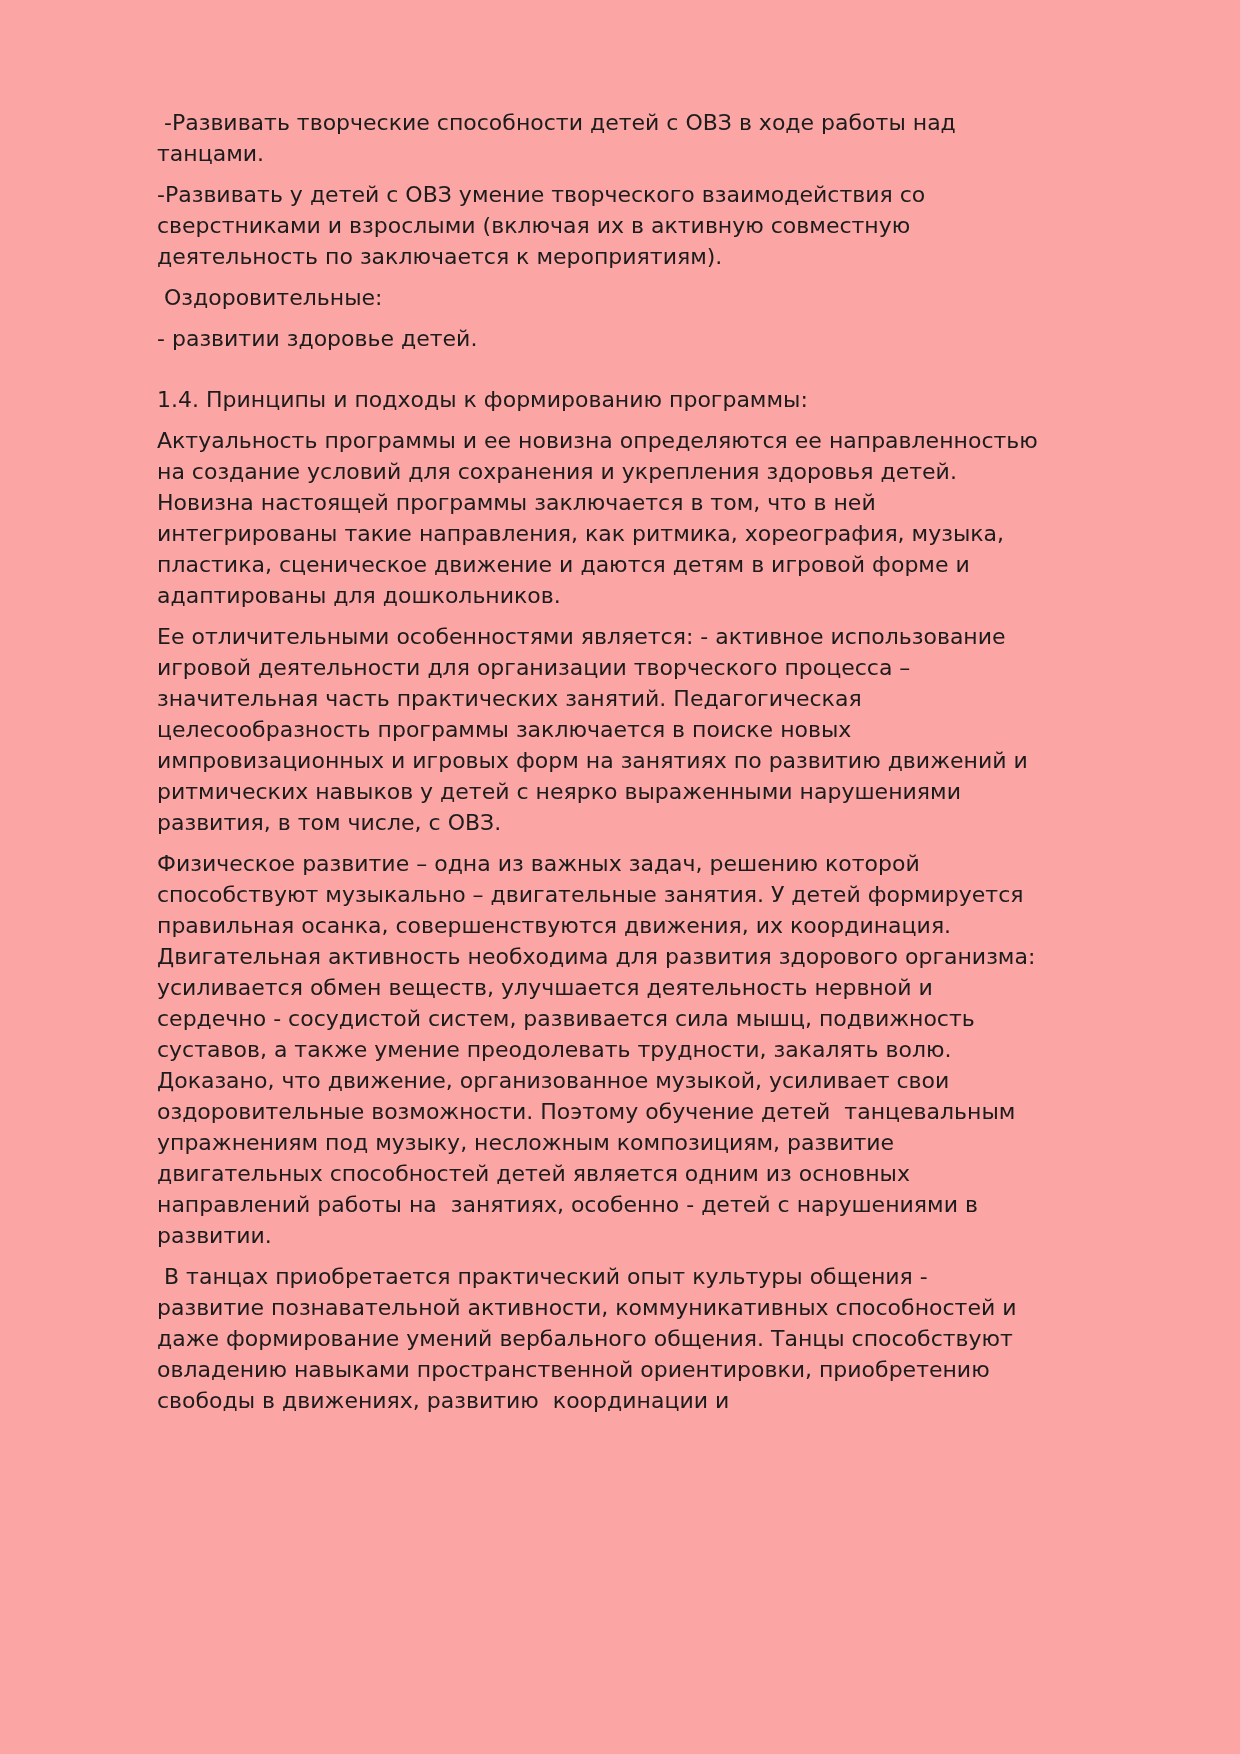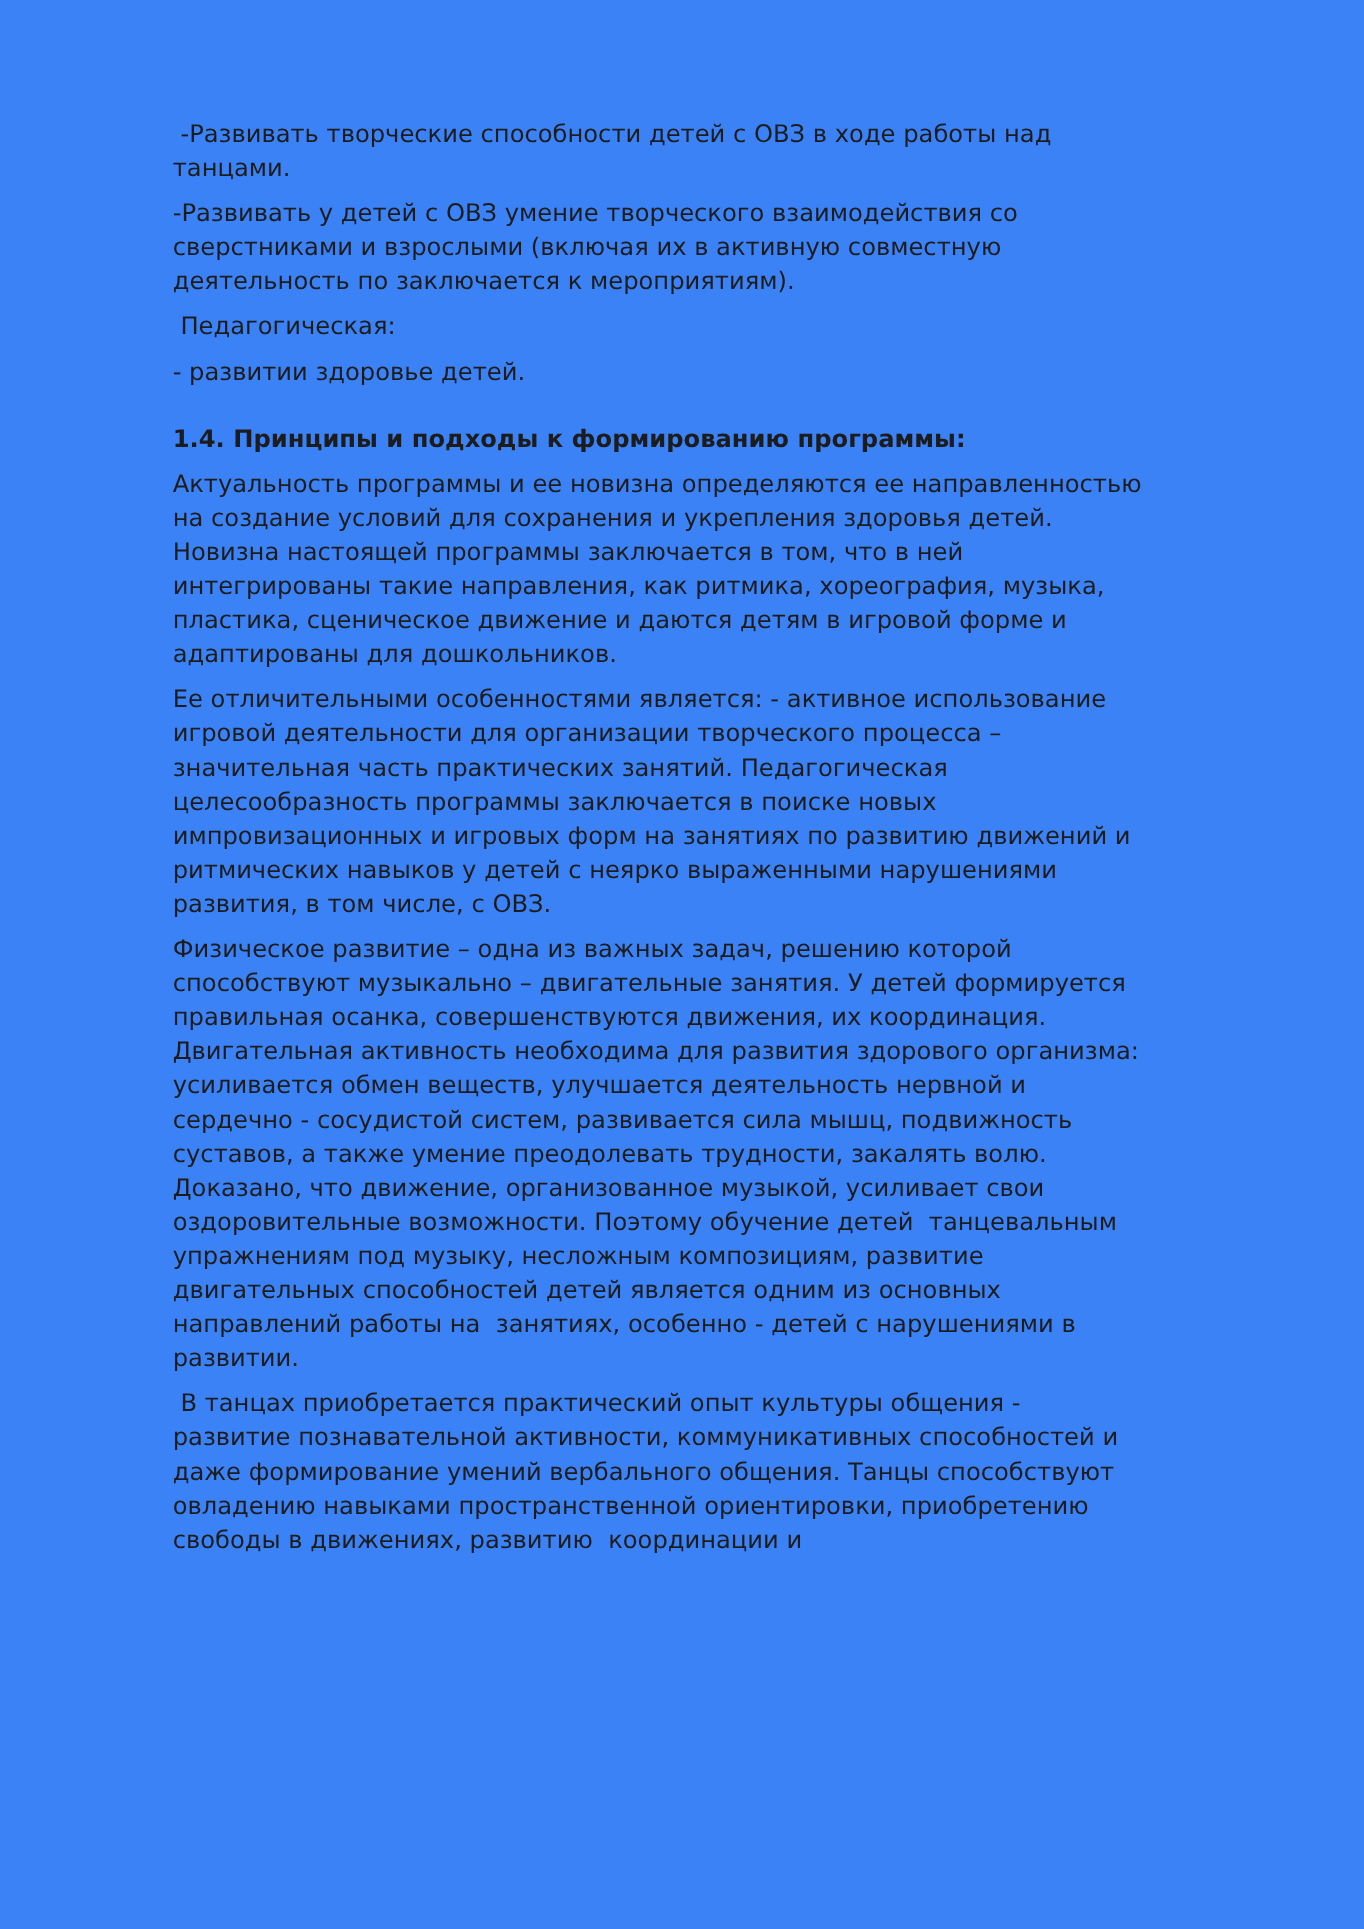--- a/index.html
+++ b/index.html
@@ -5,45 +5,44 @@
   html, body {
     margin: 0;
     padding: 0;
     background: #ffffff;
   }
   .page {
     position: relative;
     width: 1240px;
     height: 1754px;
     margin: 0 auto;
-    background: #3b82f6;
+    background: #fca5a5;
     box-sizing: border-box;
     padding: 107px 200px 40px 157px;
     overflow: hidden;
     font-family: "DejaVu Sans", "Liberation Sans", sans-serif;
     font-size: 22px;
     line-height: 31px;
     color: #1c1c1c;
   }
   .para {
     margin: 0 0 10px 0;
     white-space: pre-wrap;
     word-wrap: break-word;
   }
   .para.heading {
     margin-top: 30px;
-    font-weight: bold;
   }
 </style>
 </head>
 <body>
 
 <div class="page">
   <p class="para"> -Развивать творческие способности детей с ОВЗ в ходе работы над танцами.</p>
   <p class="para">-Развивать у детей с ОВЗ умение творческого взаимодействия со сверстниками и взрослыми (включая их в активную совместную деятельность по заключается к мероприятиям).</p>
-  <p class="para"> Педагогическая:</p>
+  <p class="para"> Оздоровительные:</p>
   <p class="para">- развитии здоровье детей.</p>
   <p class="para heading">1.4. Принципы и подходы к формированию программы:</p>
   <p class="para">Актуальность программы и ее новизна определяются ее направленностью на создание условий для сохранения и укрепления здоровья детей. Новизна настоящей программы заключается в том, что в ней интегрированы такие направления, как ритмика, хореография, музыка, пластика, сценическое движение и даются детям в игровой форме и адаптированы для дошкольников.</p>
   <p class="para">Ее отличительными особенностями является: - активное использование игровой деятельности для организации творческого процесса – значительная часть практических занятий. Педагогическая целесообразность программы заключается в поиске новых импровизационных и игровых форм на занятиях по развитию движений и ритмических навыков у детей с неярко выраженными нарушениями развития, в том числе, с ОВЗ.</p>
   <p class="para">Физическое развитие – одна из важных задач, решению которой способствуют музыкально – двигательные занятия. У детей формируется правильная осанка, совершенствуются движения, их координация. Двигательная активность необходима для развития здорового организма: усиливается обмен веществ, улучшается деятельность нервной и сердечно - сосудистой систем, развивается сила мышц, подвижность суставов, а также умение преодолевать трудности, закалять волю. Доказано, что движение, организованное музыкой, усиливает свои оздоровительные возможности. Поэтому обучение детей  танцевальным упражнениям под музыку, несложным композициям, развитие двигательных способностей детей является одним из основных направлений работы на  занятиях, особенно - детей с нарушениями в развитии.</p>
   <p class="para"> В танцах приобретается практический опыт культуры общения - развитие познавательной активности, коммуникативных способностей и даже формирование умений вербального общения. Танцы способствуют овладению навыками пространственной ориентировки, приобретению свободы в движениях, развитию  координации и</p>
 </div>
 
 </body></html>

